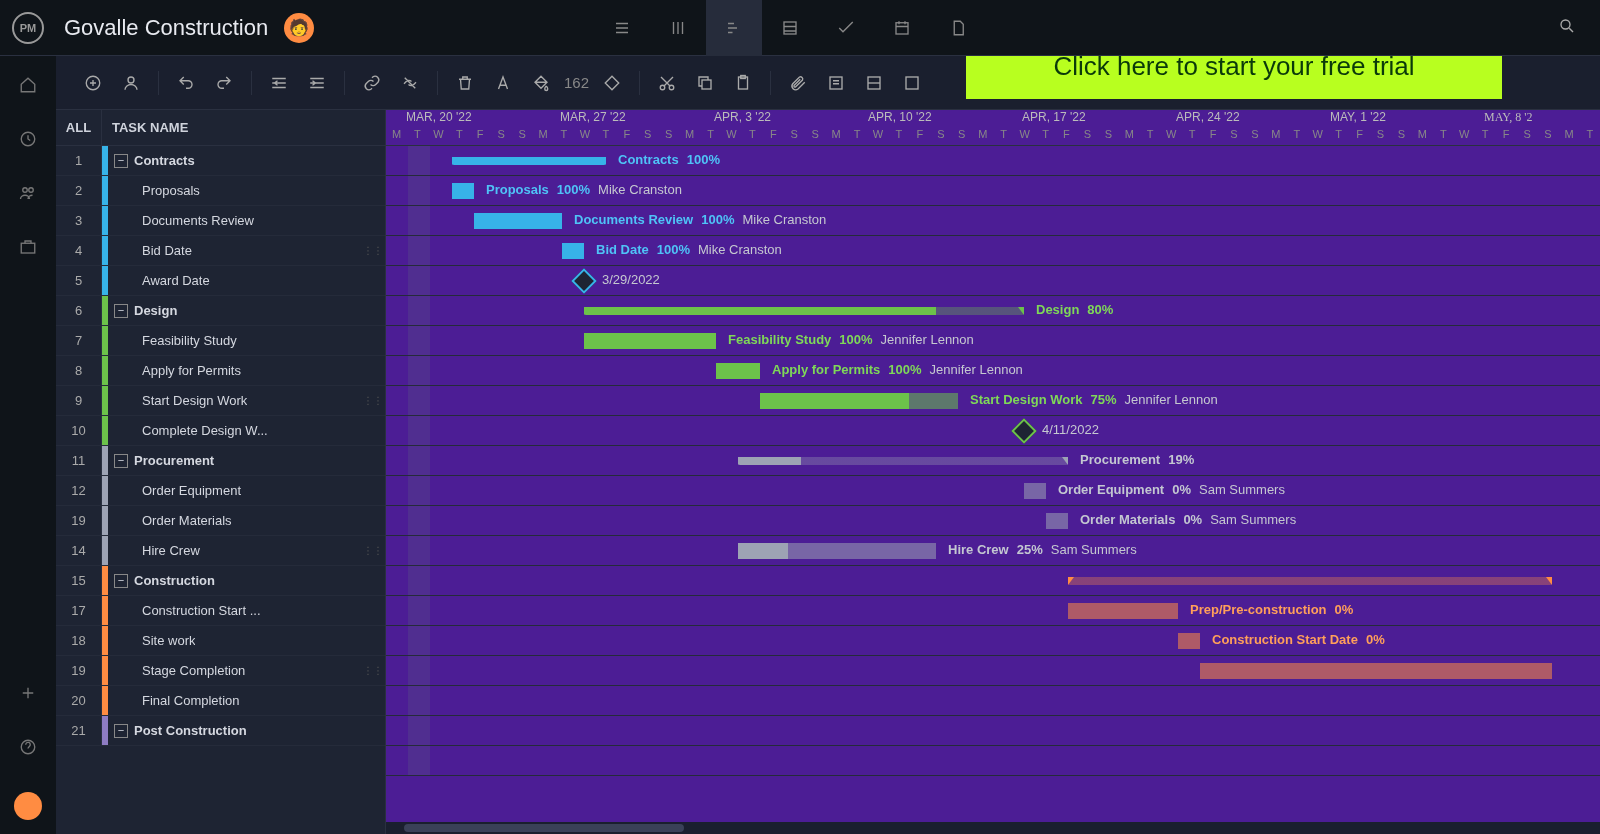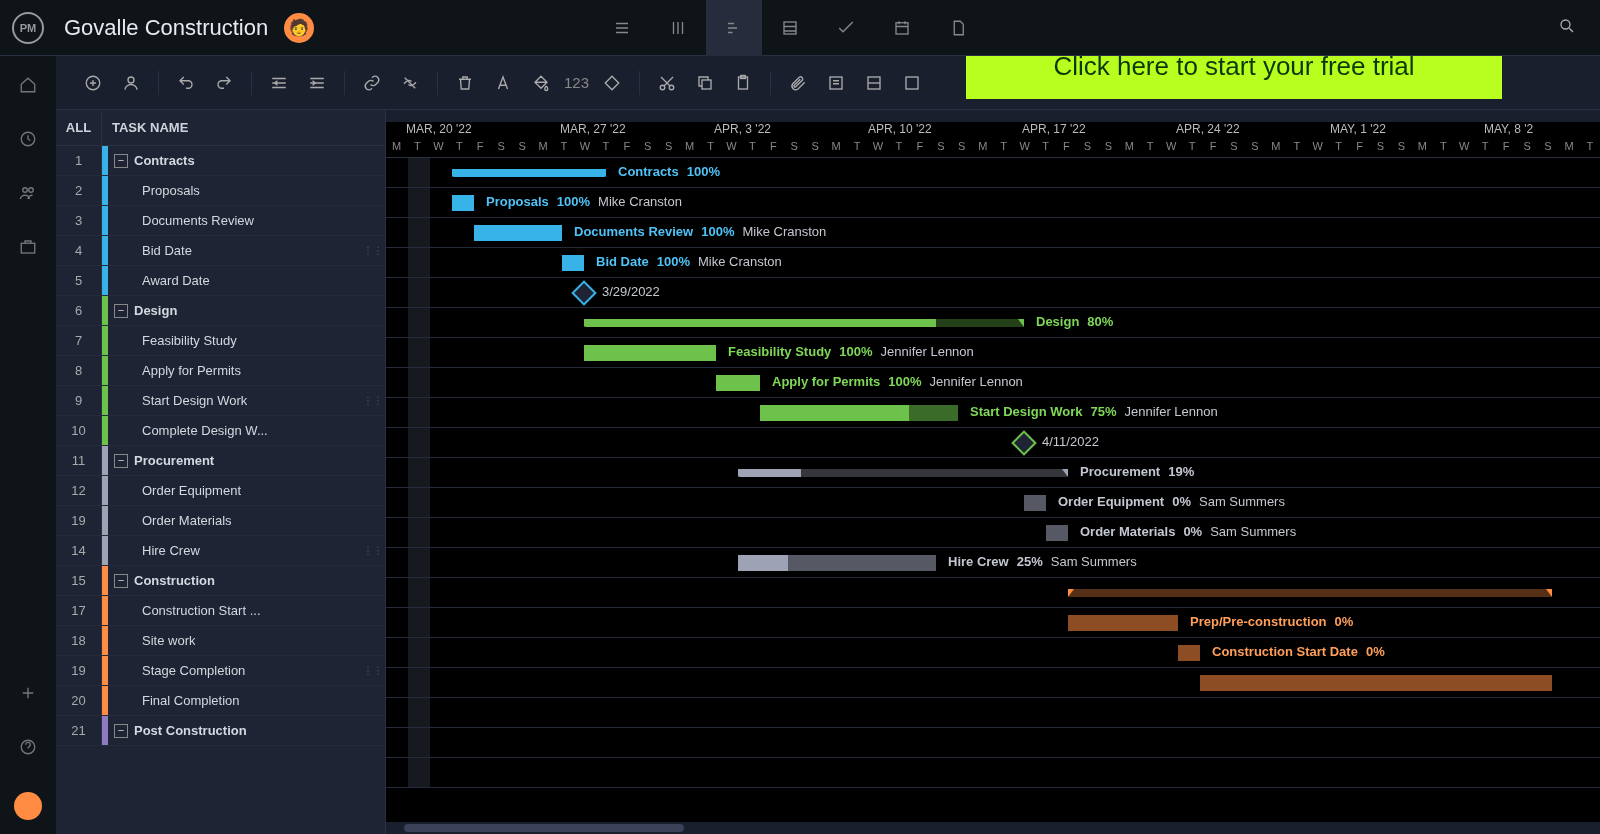--- a/index.html
+++ b/index.html
@@ -36,21 +36,21 @@
 .col-name-h { flex:1; display:flex; align-items:center; padding-left:10px; font-size:13px; font-weight:700; }
 .task-row { display:flex; height:30px; border-bottom:1px solid #252b3a; cursor:pointer; }
 .col-id { width:46px; display:flex; align-items:center; justify-content:center; font-size:13px; color:#aaa; border-right:1px solid #2a3040; }
 .col-name { flex:1; display:flex; align-items:center; font-size:13px; color:#d5d8e0; overflow:hidden; white-space:nowrap; text-overflow:ellipsis; position:relative; }
 .color-stripe { width:6px; height:100%; flex-shrink:0; margin-right:6px; }
 .expander { width:14px; height:14px; border:1px solid #888; display:flex; align-items:center; justify-content:center; font-size:11px; margin-right:6px; flex-shrink:0; cursor:pointer; line-height:1; }
 .task-text { overflow:hidden; text-overflow:ellipsis; }
 .indent { width:28px; flex-shrink:0; }
 .resize-grip { position:absolute; right:2px; color:#555; font-size:10px; }
 
-.gantt { flex:1; background:#000000; overflow:hidden; position:relative;margin-top:12px; }
+.gantt { flex:1; background:#4c1d95; overflow:hidden; position:relative; }
 .timeline-header { height:36px; border-bottom:1px solid #2a3040; position:relative; }
 .month-row { height:18px; position:relative; }
 .month-label { position:absolute; font-size:12px; color:#bbb; }
 .day-row { height:18px; display:flex; }
 .day-cell { width:22px; text-align:center; font-size:11px; color:#888; }
 
 .gantt-body { position:relative; }
 .gantt-row { height:30px; border-bottom:1px solid #252b3a; position:relative; }
 .today-line { position:absolute; top:0; bottom:0; width:22px; background:rgba(90,100,130,.25); }
 
@@ -211,21 +211,21 @@
         <div class="tool">
             <svg viewBox="0 0 24 24">
               <path d="M6 20L12 4l6 16M8 15h8"></path>
             </svg>
           </div>
         <div class="tool">
             <svg viewBox="0 0 24 24">
               <path d="M12 3l8 8-8 8-8-8zM4 11h16M19 16s2 2 2 4-2 2-2 2-2 0-2-2 2-4 2-4"></path>
             </svg>
           </div>
-        <span class="tool-num">123</span>
+        <span class="tool-num">162</span>
         <div class="tool">
             <svg viewBox="0 0 24 24">
               <path d="M12 3l9 9-9 9-9-9z"></path>
             </svg>
           </div>
         <div class="tsep"></div>
         <div class="tool">
             <svg viewBox="0 0 24 24">
               <circle cx="6" cy="18" r="3"></circle>
               <circle cx="18" cy="18" r="3"></circle>
@@ -484,21 +484,21 @@
         <div class="gantt">
           <div class="timeline-header">
             <div class="month-row" id="month-row">
                 <span class="month-label" style="left: 20px;">MAR, 20 '22</span>
                 <span class="month-label" style="left: 174px;">MAR, 27 '22</span>
                 <span class="month-label" style="left: 328px;">APR, 3 '22</span>
                 <span class="month-label" style="left: 482px;">APR, 10 '22</span>
                 <span class="month-label" style="left: 636px;">APR, 17 '22</span>
                 <span class="month-label" style="left: 790px;">APR, 24 '22</span>
                 <span class="month-label" style="left: 944px;">MAY, 1 '22</span>
-                <span class="month-label" style="left: 1098px;">MAY, 8 '2</span>
+                <span class="month-label" style="left: 1098px; font-family: Liberation Serif, serif;">MAY, 8 '2</span>
               </div>
             <div class="day-row" id="day-row">
                 <div class="day-cell">M</div>
                 <div class="day-cell">T</div>
                 <div class="day-cell">W</div>
                 <div class="day-cell">T</div>
                 <div class="day-cell">F</div>
                 <div class="day-cell">S</div>
                 <div class="day-cell">S</div>
                 <div class="day-cell">M</div>

